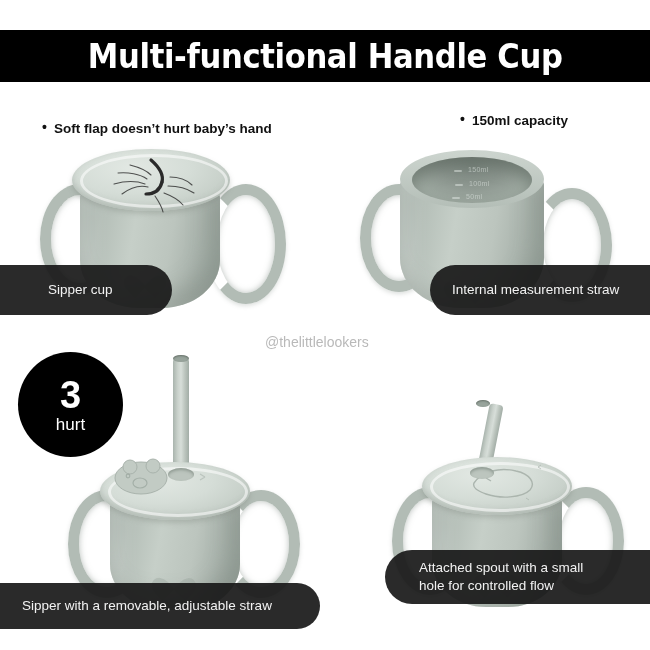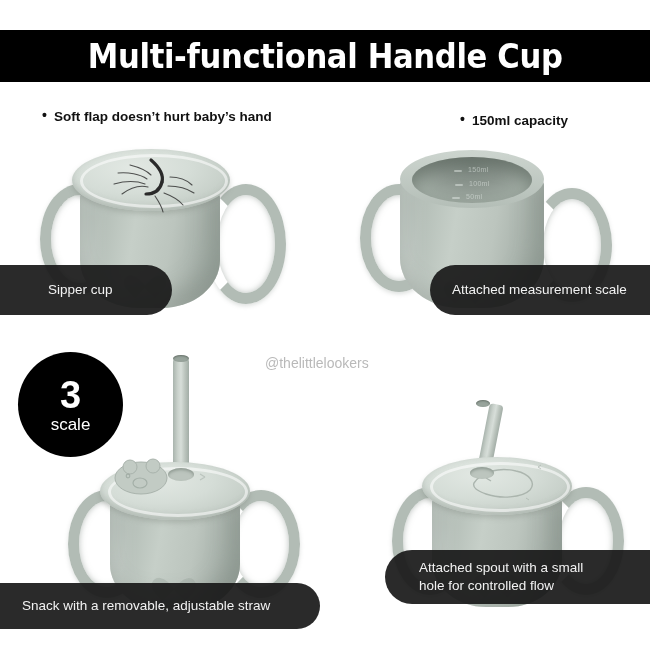--- a/index.html
+++ b/index.html
@@ -43,21 +43,21 @@
     font-weight: bold;
     color: #111111;
     white-space: nowrap;
   }
   .bullet .dot {
     display: inline-block;
     margin-right: 7px;
     font-size: 14px;
     vertical-align: 1px;
   }
-  #bullet-left  { left: 42px;  top: 107px; }
+  #bullet-left  { left: 42px;  top: 119px; }
   #bullet-right { left: 460px; top: 111px; }
 
   
   .cell {
     position: absolute;
     overflow: visible;
   }
   #cell-tl { left: 18px;  top: 136px; width: 290px; height: 185px; }
   #cell-tr { left: 342px; top: 136px; width: 290px; height: 185px; }
   #cell-bl { left: 40px;  top: 350px; width: 280px; height: 265px; }
@@ -214,21 +214,21 @@
     margin-bottom: 2px;
   }
   #lids-badge .unit {
     font-size: 17px;
     line-height: 1;
   }
 
   
   #watermark {
     position: absolute;
-    left: 265px; top: 355px;
+    left: 265px; top: 334px;
     color: #b9b9b9;
     font-size: 14px;
     white-space: nowrap;
   }
 </style>
 </head>
 <body>
 
 <div class="title-banner">
   <div class="title-text">Multi-functional Handle Cup</div>
@@ -371,30 +371,30 @@
 
     <div class="heart-emboss" style="left:110px; top:170px; width:32px; height:26px;"></div>
   </div>
 </div>
 
 <div class="pill" id="pill-snack">
   <span class="pill-text">Sipper cup</span>
 </div>
 
 <div class="pill" id="pill-scale">
-  <span class="pill-text">Attached measurement scale</span>
+  <span class="pill-text">Internal measurement straw</span>
 </div>
 
 <div class="pill" id="pill-sipper">
-  <span class="pill-text">Snack with a removable, adjustable straw</span>
+  <span class="pill-text">Sipper with a removable, adjustable straw</span>
 </div>
 
 <div class="pill" id="pill-spout">
   <span class="pill-text">Attached spout with a small
 hole for controlled flow</span>
 </div>
 
 <div id="lids-badge">
   <div class="count">3</div>
-  <div class="unit">scale</div>
+  <div class="unit">hurt</div>
 </div>
 
 <div id="watermark">@thelittlelookers</div>
 
 </body></html>

